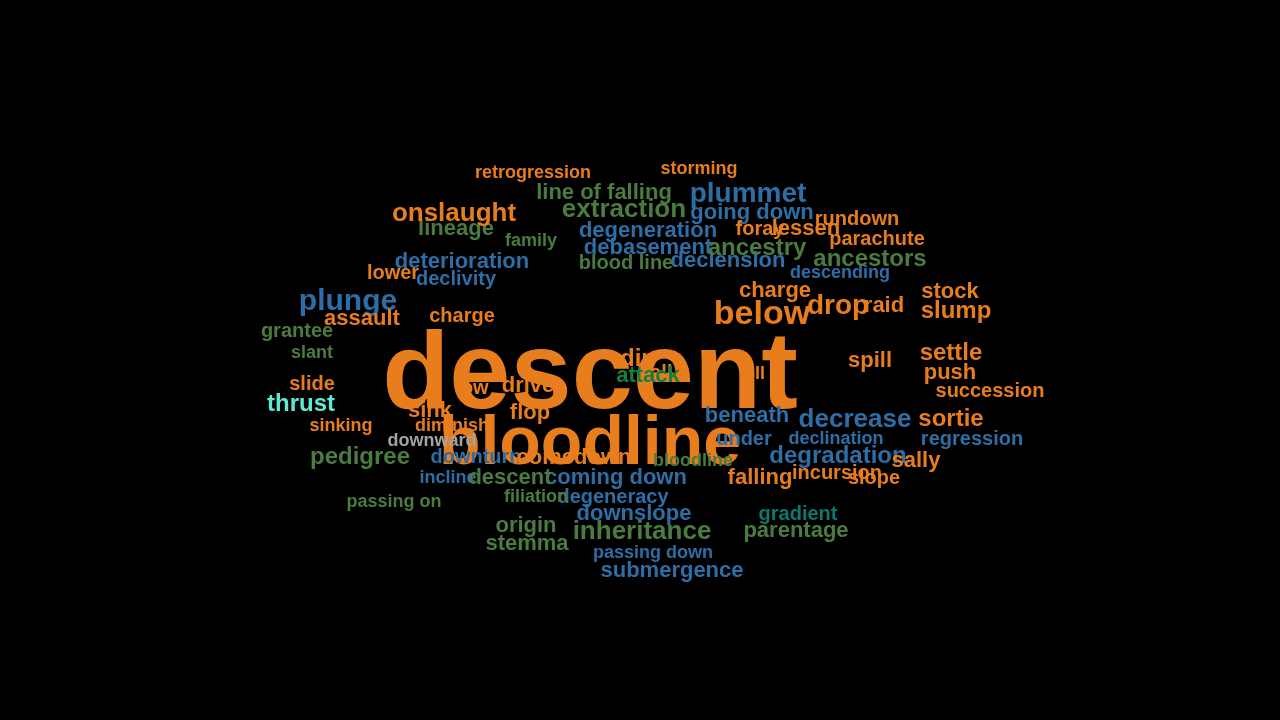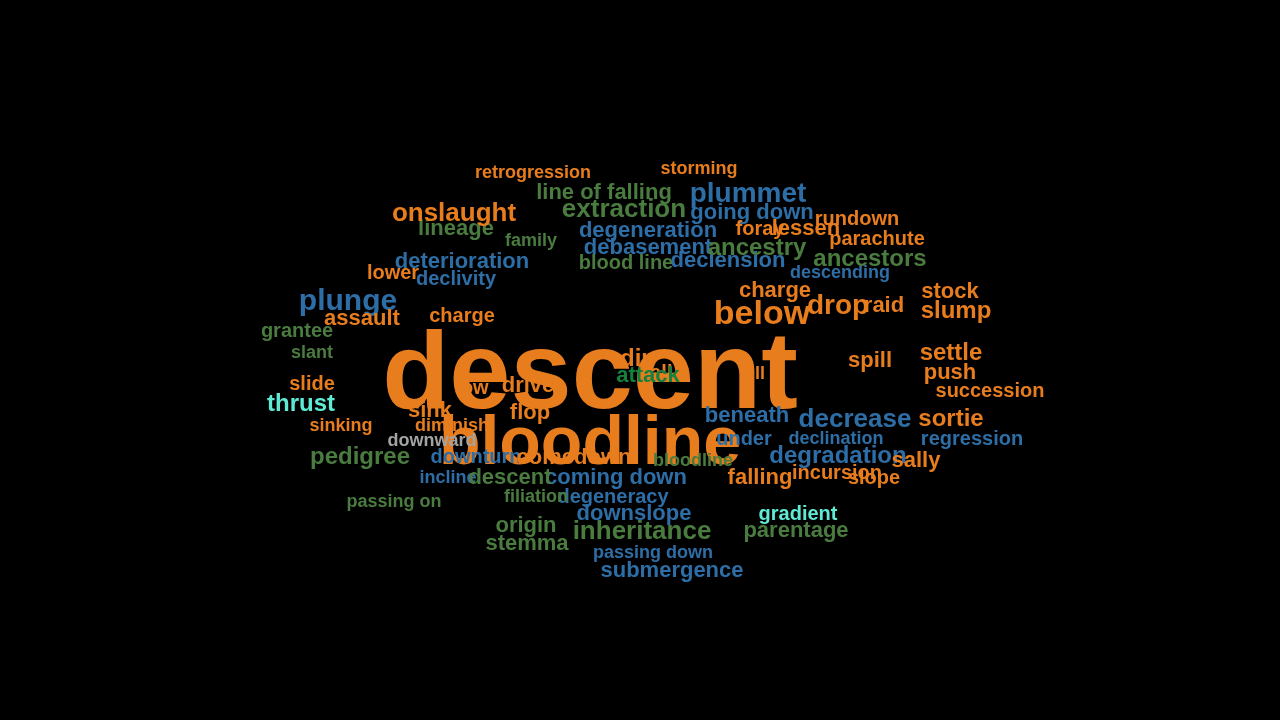--- a/index.html
+++ b/index.html
@@ -97,18 +97,18 @@
     <span class="word" style="left: 462px; top: 315px; font-size: 20px; color: rgb(232, 125, 30);">charge</span>
     <span class="word" style="left: 775px; top: 290px; font-size: 22px; color: rgb(232, 125, 30);">charge</span>
     <span class="word" style="left: 884px; top: 305px; font-size: 22px; color: rgb(232, 125, 30);">raid</span>
     <span class="word" style="left: 950px; top: 372px; font-size: 22px; color: rgb(232, 125, 30);">push</span>
     <span class="word" style="left: 951px; top: 352px; font-size: 24px; color: rgb(232, 125, 30);">settle</span>
     <span class="word" style="left: 990px; top: 390px; font-size: 20px; color: rgb(232, 125, 30);">succession</span>
     <span class="word" style="left: 951px; top: 418px; font-size: 24px; color: rgb(232, 125, 30);">sortie</span>
     <span class="word" style="left: 916px; top: 460px; font-size: 22px; color: rgb(232, 125, 30);">sally</span>
     <span class="word" style="left: 837px; top: 472px; font-size: 20px; color: rgb(232, 125, 30);">incursion</span>
     <span class="word" style="left: 874px; top: 477px; font-size: 20px; color: rgb(232, 125, 30);">slope</span>
-    <span class="word" style="left: 798px; top: 513px; font-size: 20px; color: #5eead4;">gradient</span>
+    <span class="word" style="left: 798px; top: 513px; font-size: 20px; color: #0f766e;">gradient</span>
     <span class="word" style="left: 877px; top: 238px; font-size: 20px; color: rgb(232, 125, 30);">parachute</span>
     <span class="word" style="left: 857px; top: 218px; font-size: 20px; color: rgb(232, 125, 30);">rundown</span>
     <span class="word" style="left: 297px; top: 330px; font-size: 20px; color: rgb(74, 124, 63);">grantee</span>
     <span class="word" style="left: 312px; top: 352px; font-size: 18px; color: rgb(74, 124, 63);">slant</span>
   </div>
 
 </body></html>

